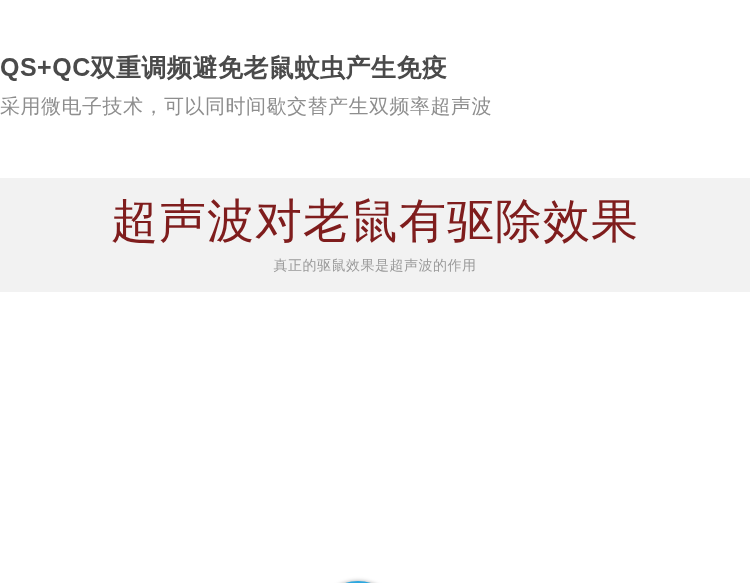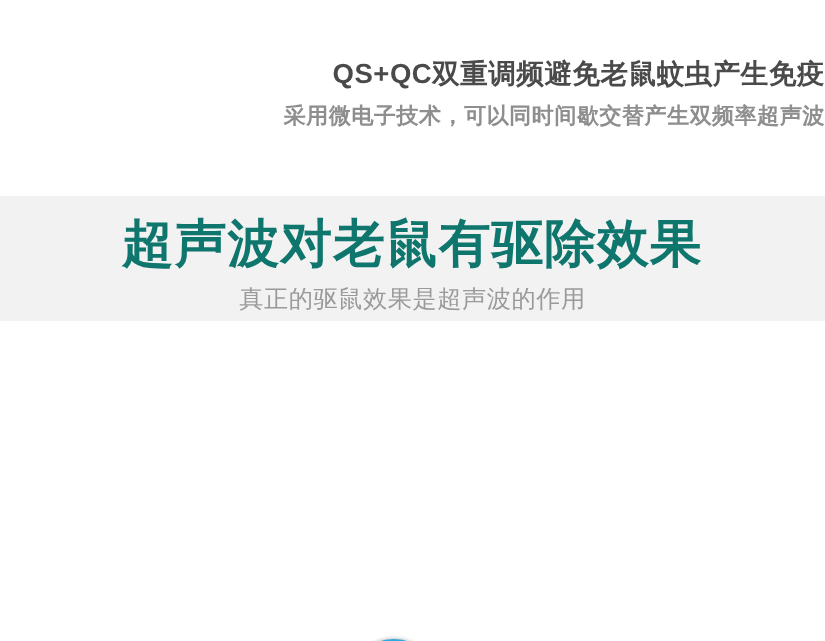--- a/index.html
+++ b/index.html
@@ -6,42 +6,42 @@
   body{
     width:750px;height:583px;background:#ffffff;
     font-family:"Liberation Sans","DejaVu Sans",sans-serif;
     overflow:hidden;position:relative;
   }
   .page{width:750px;height:583px;position:relative;}
 
   
   .intro{
     background:#ffffff;width:750px;height:178px;
-    box-sizing:border-box;padding-top:52px;text-align:right;
+    box-sizing:border-box;padding-top:52px;text-align:left;
   }
   .intro-title{
     font-size:25px;font-weight:bold;color:#4a4a4a;
     letter-spacing:.5px;line-height:1.2;margin-bottom:9px;
   }
   .intro-line{
     font-size:20px;color:#8e8e8e;line-height:1.55;letter-spacing:.5px;
-    font-weight:bold;
+    font-weight:normal;
   }
 
   
   .banner{
     background:#f2f2f2;width:750px;height:114px;
     box-sizing:border-box;padding-top:14px;text-align:center;
   }
   .banner-title{
-    font-size:47px;font-weight:bold;color:#0f766e;
+    font-size:47px;font-weight:normal;color:#7f1d1d;
     letter-spacing:1px;line-height:1.25;
   }
   .banner-sub{
-    font-size:22px;color:#9a9a9a;letter-spacing:.5px;margin-top:6px;
+    font-size:14px;color:#9a9a9a;letter-spacing:.5px;margin-top:6px;
   }
 
   
   .content{position:relative;width:750px;height:291px;background:#fff;}
   .lens{
     position:absolute;left:318px;top:289px;width:74px;height:74px;
     border-radius:50%;background:#0b3ecb;
     border:3px solid #2da8e0;overflow:hidden;
     box-shadow:0 0 4px rgba(0,0,0,.35);
   }

